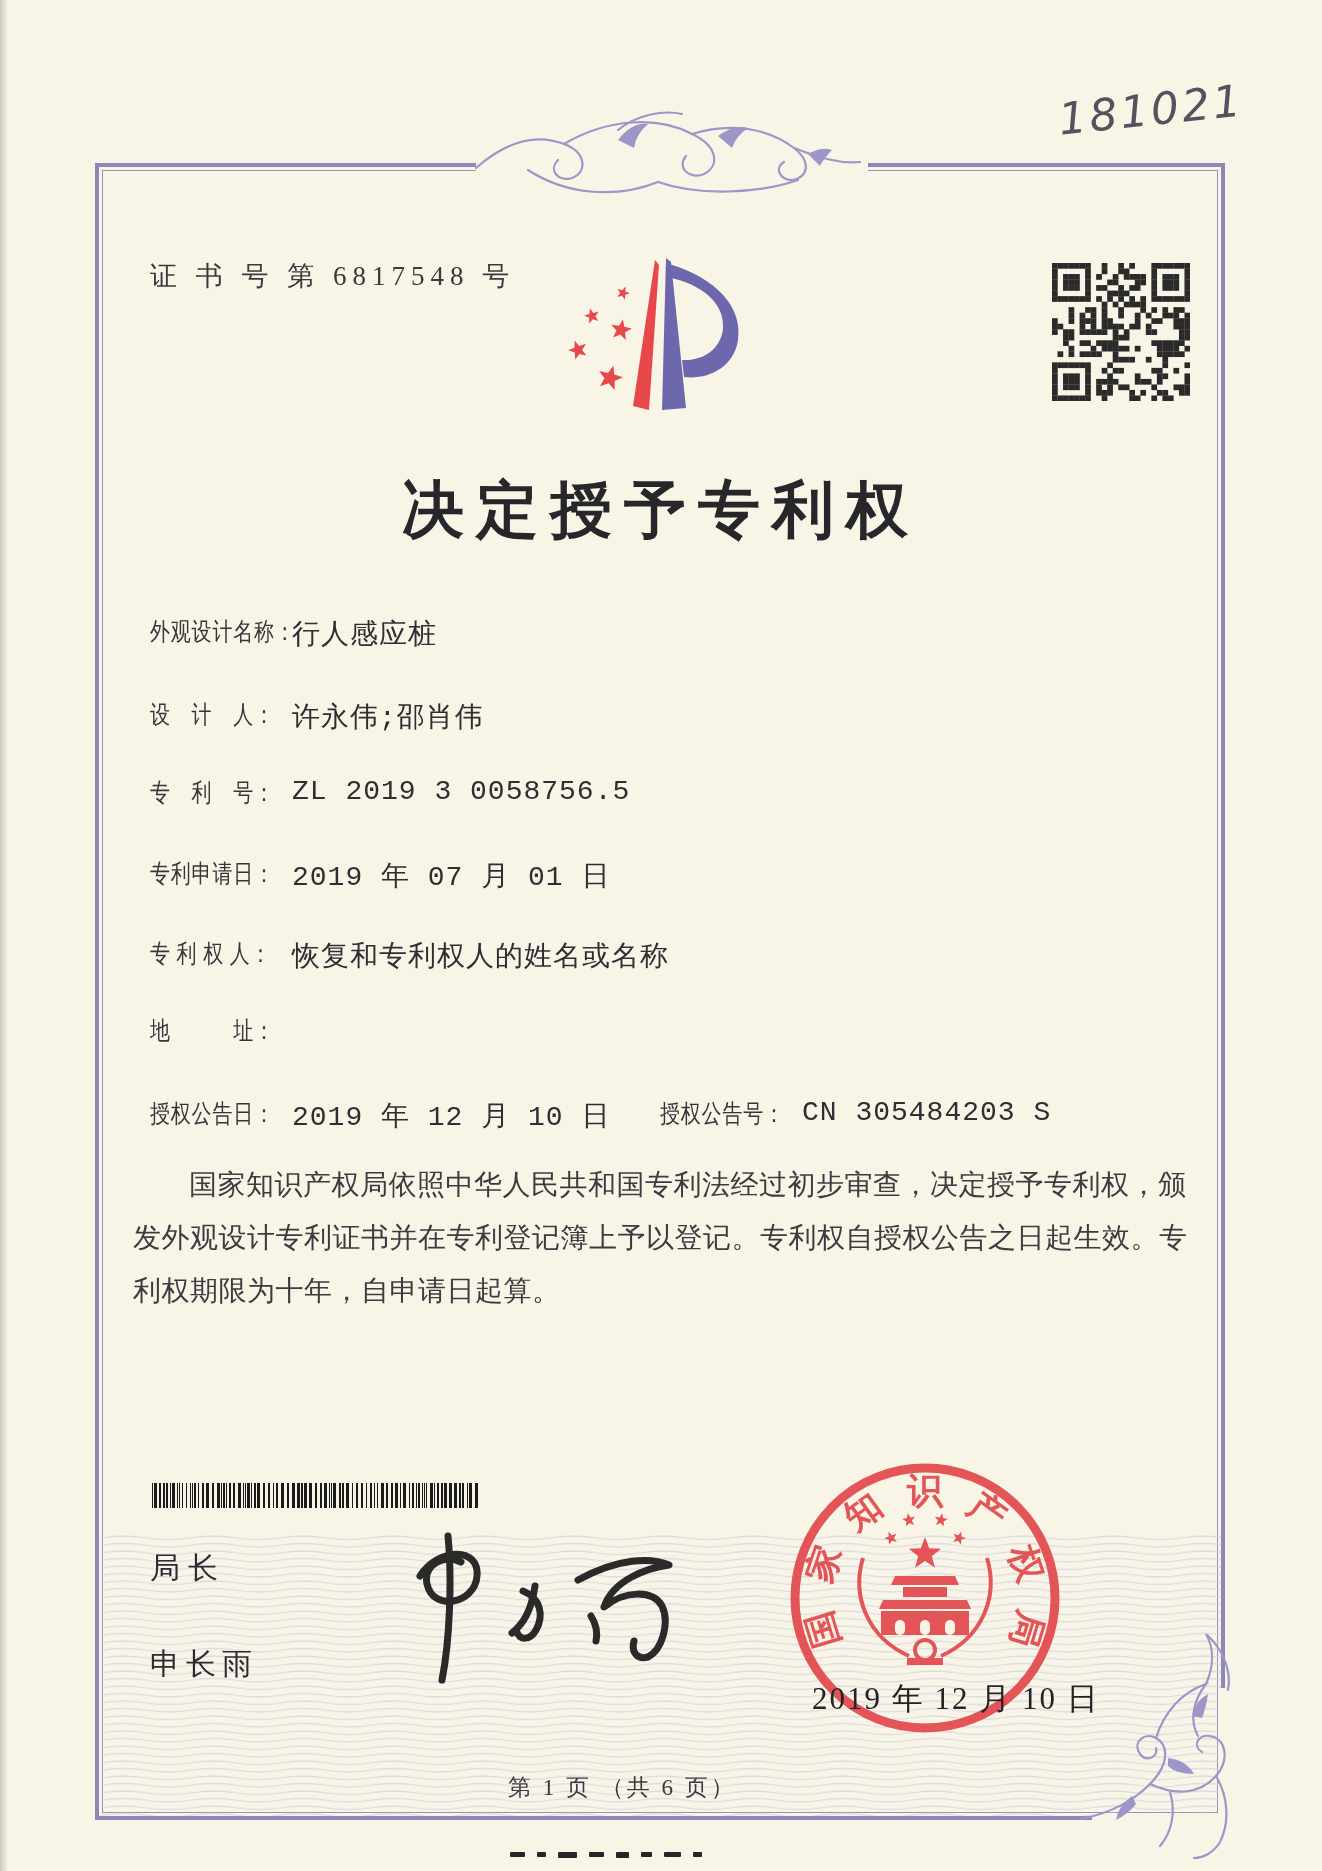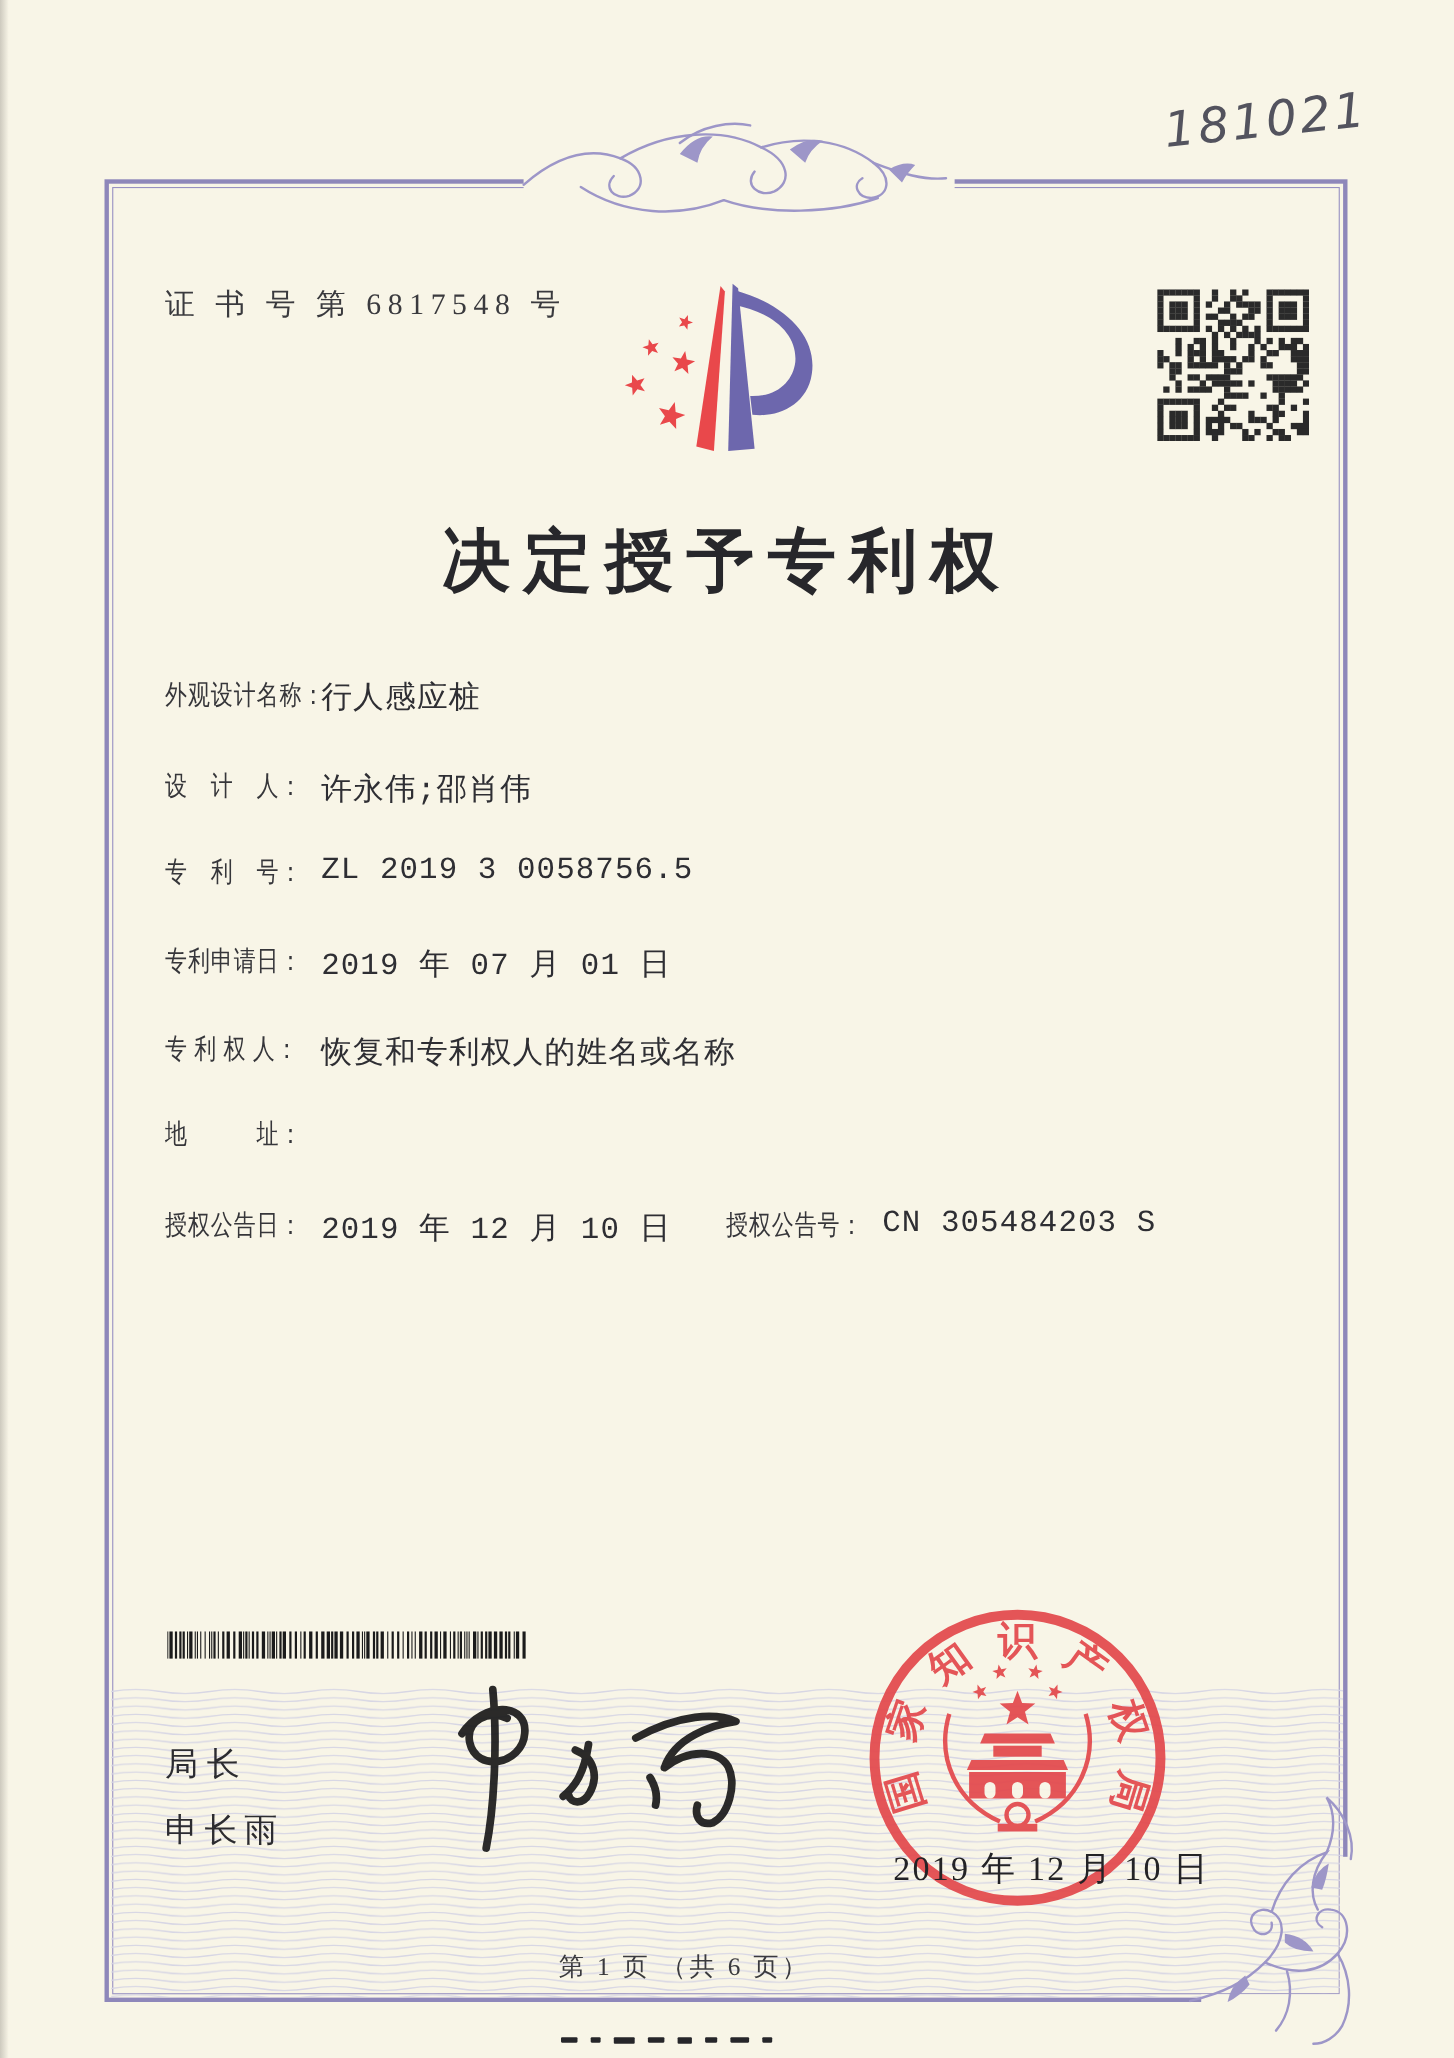--- a/index.html
+++ b/index.html
@@ -35,21 +35,21 @@
   .grant-a{left:150px;top:1097px}.grant-b{left:660px;top:1097px}
   
   .paras{left:133px;top:1158px;width:1060px;font-size:28px;line-height:53px;
     color:#3b3b40;letter-spacing:.5px;}
   .paras p{margin:0;text-indent:2em;}
   
   .waves{left:101px;top:1534px;z-index:1;}
   .barcode{left:152px;top:1483px;width:326px;height:25px;display:flex;
     align-items:stretch;overflow:hidden;z-index:2;}
   .barcode span{background:#1b1b1b;height:100%;flex:none;}
-  .issuer-title{left:150px;top:1584px;font-size:30px;letter-spacing:8px;color:#2c2c30;z-index:2;}
+  .issuer-title{left:150px;top:1548px;font-size:30px;letter-spacing:8px;color:#2c2c30;z-index:2;}
   .issuer-name{left:150px;top:1644px;font-size:30px;letter-spacing:6px;color:#2c2c30;z-index:2;}
   .sig{left:385px;top:1528px;z-index:3;}
   .seal{left:785px;top:1458px;z-index:3;opacity:.93;}
   .seal-date{left:812px;top:1678px;font-size:31px;letter-spacing:2px;color:#232326;z-index:4;}
   .footer-page{left:508px;top:1772px;font-size:23px;letter-spacing:3px;color:#3a3a3e;z-index:2;}
   .clipped-frags{left:510px;top:1852px;display:flex;gap:12px;align-items:flex-start;z-index:2;}
   .clipped-frags i{display:block;height:5px;background:#26262a;border-radius:1px;}
   .orn{z-index:2;}
   .z2{z-index:2;}
 </style>
@@ -450,20 +450,21 @@
 <div class="abs frow grant-a">
   <span class="flabel">授权公告日：</span>
   <span class="fvalue">2019 年 12 月 10 日</span>
 </div>
 <div class="abs frow grant-b">
   <span class="flabel">授权公告号：</span>
   <span class="fvalue">CN 305484203 S</span>
 </div>
 
 <div class="abs paras">
+  <p>国家知识产权局依照中华人民共和国专利法经过初步审查，决定授予专利权，颁发外观设计专利证书并在专利登记簿上予以登记。专利权自授权公告之日起生效。专利权期限为十年，自申请日起算。</p>
 </div>
 
 <div class="abs barcode" id="barcode">
     <span style="width: 1px; margin-right: 1px;"></span>
     <span style="width: 3px; margin-right: 2px;"></span>
     <span style="width: 2px; margin-right: 2px;"></span>
     <span style="width: 2px; margin-right: 1px;"></span>
     <span style="width: 2px; margin-right: 2px;"></span>
     <span style="width: 1px; margin-right: 1px;"></span>
     <span style="width: 3px; margin-right: 2px;"></span>

